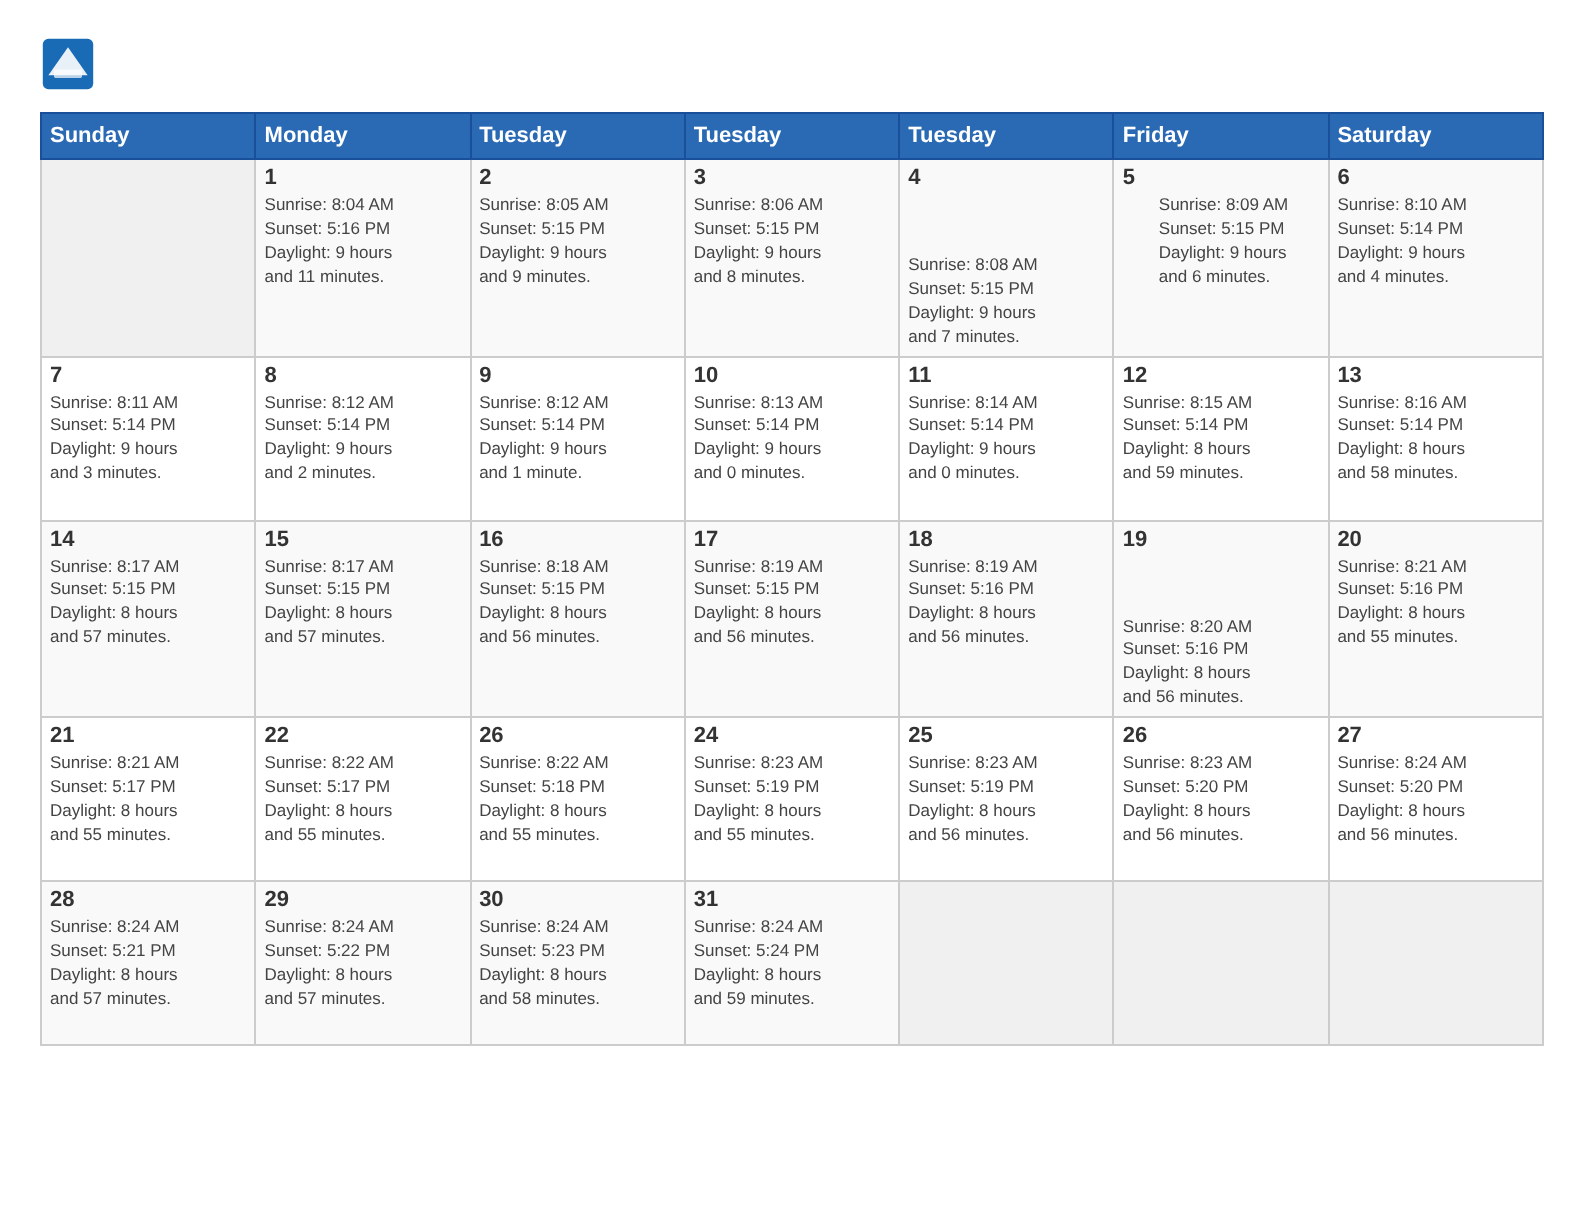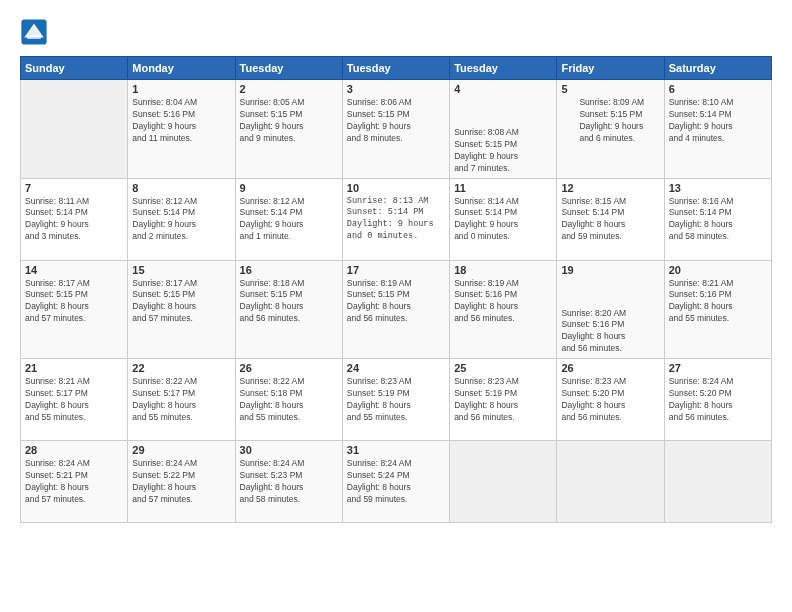--- a/index.html
+++ b/index.html
@@ -199,21 +199,21 @@
           </td>
           <td>
             <span class="day-num">9</span>
             <div class="cell-info" style="white-space: pre-line;">Sunrise: 8:12 AM
 Sunset: 5:14 PM
 Daylight: 9 hours
 and 1 minute.</div>
           </td>
           <td>
             <span class="day-num">10</span>
-            <div class="cell-info" style="white-space: pre-line; font-family: Liberation Mono, monospace;">Sunrise: 8:13 AM
+            <div class="cell-info" style="white-space: pre-line;">Sunrise: 8:13 AM
 Sunset: 5:14 PM
 Daylight: 9 hours
 and 0 minutes.</div>
           </td>
           <td>
             <span class="day-num">11</span>
             <div class="cell-info" style="white-space: pre-line;">Sunrise: 8:14 AM
 Sunset: 5:14 PM
 Daylight: 9 hours
 and 0 minutes.</div>

